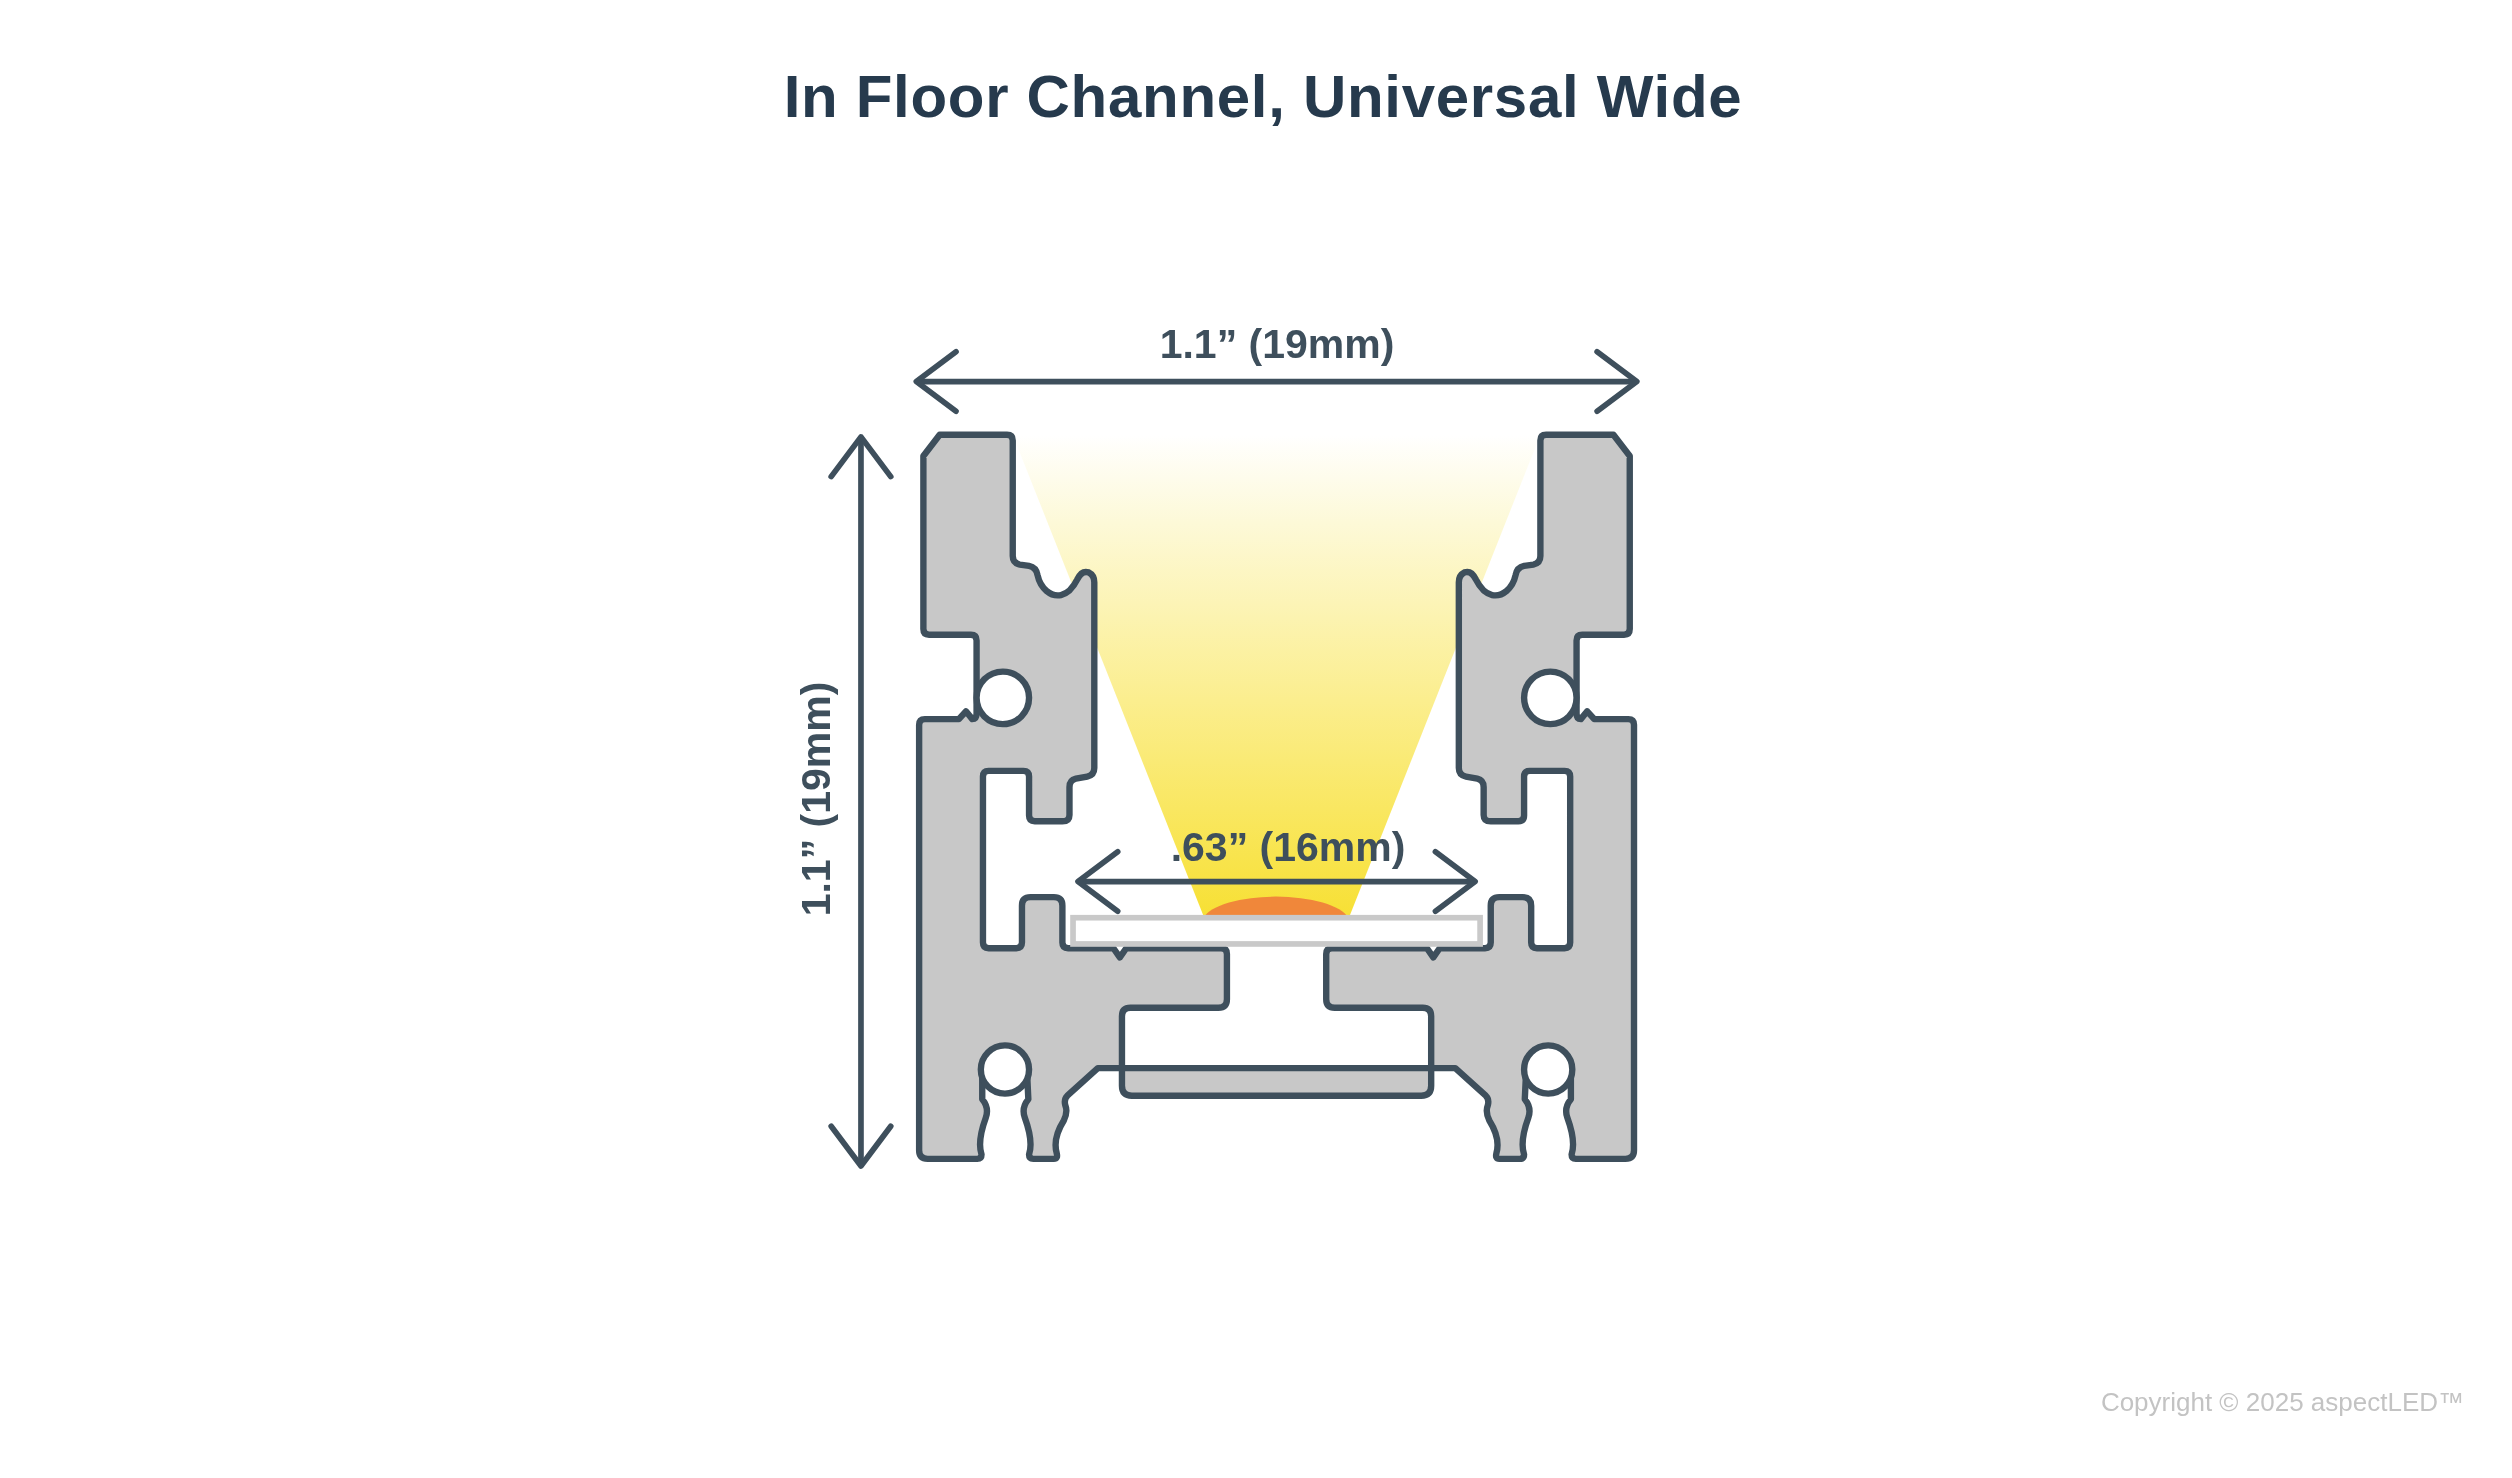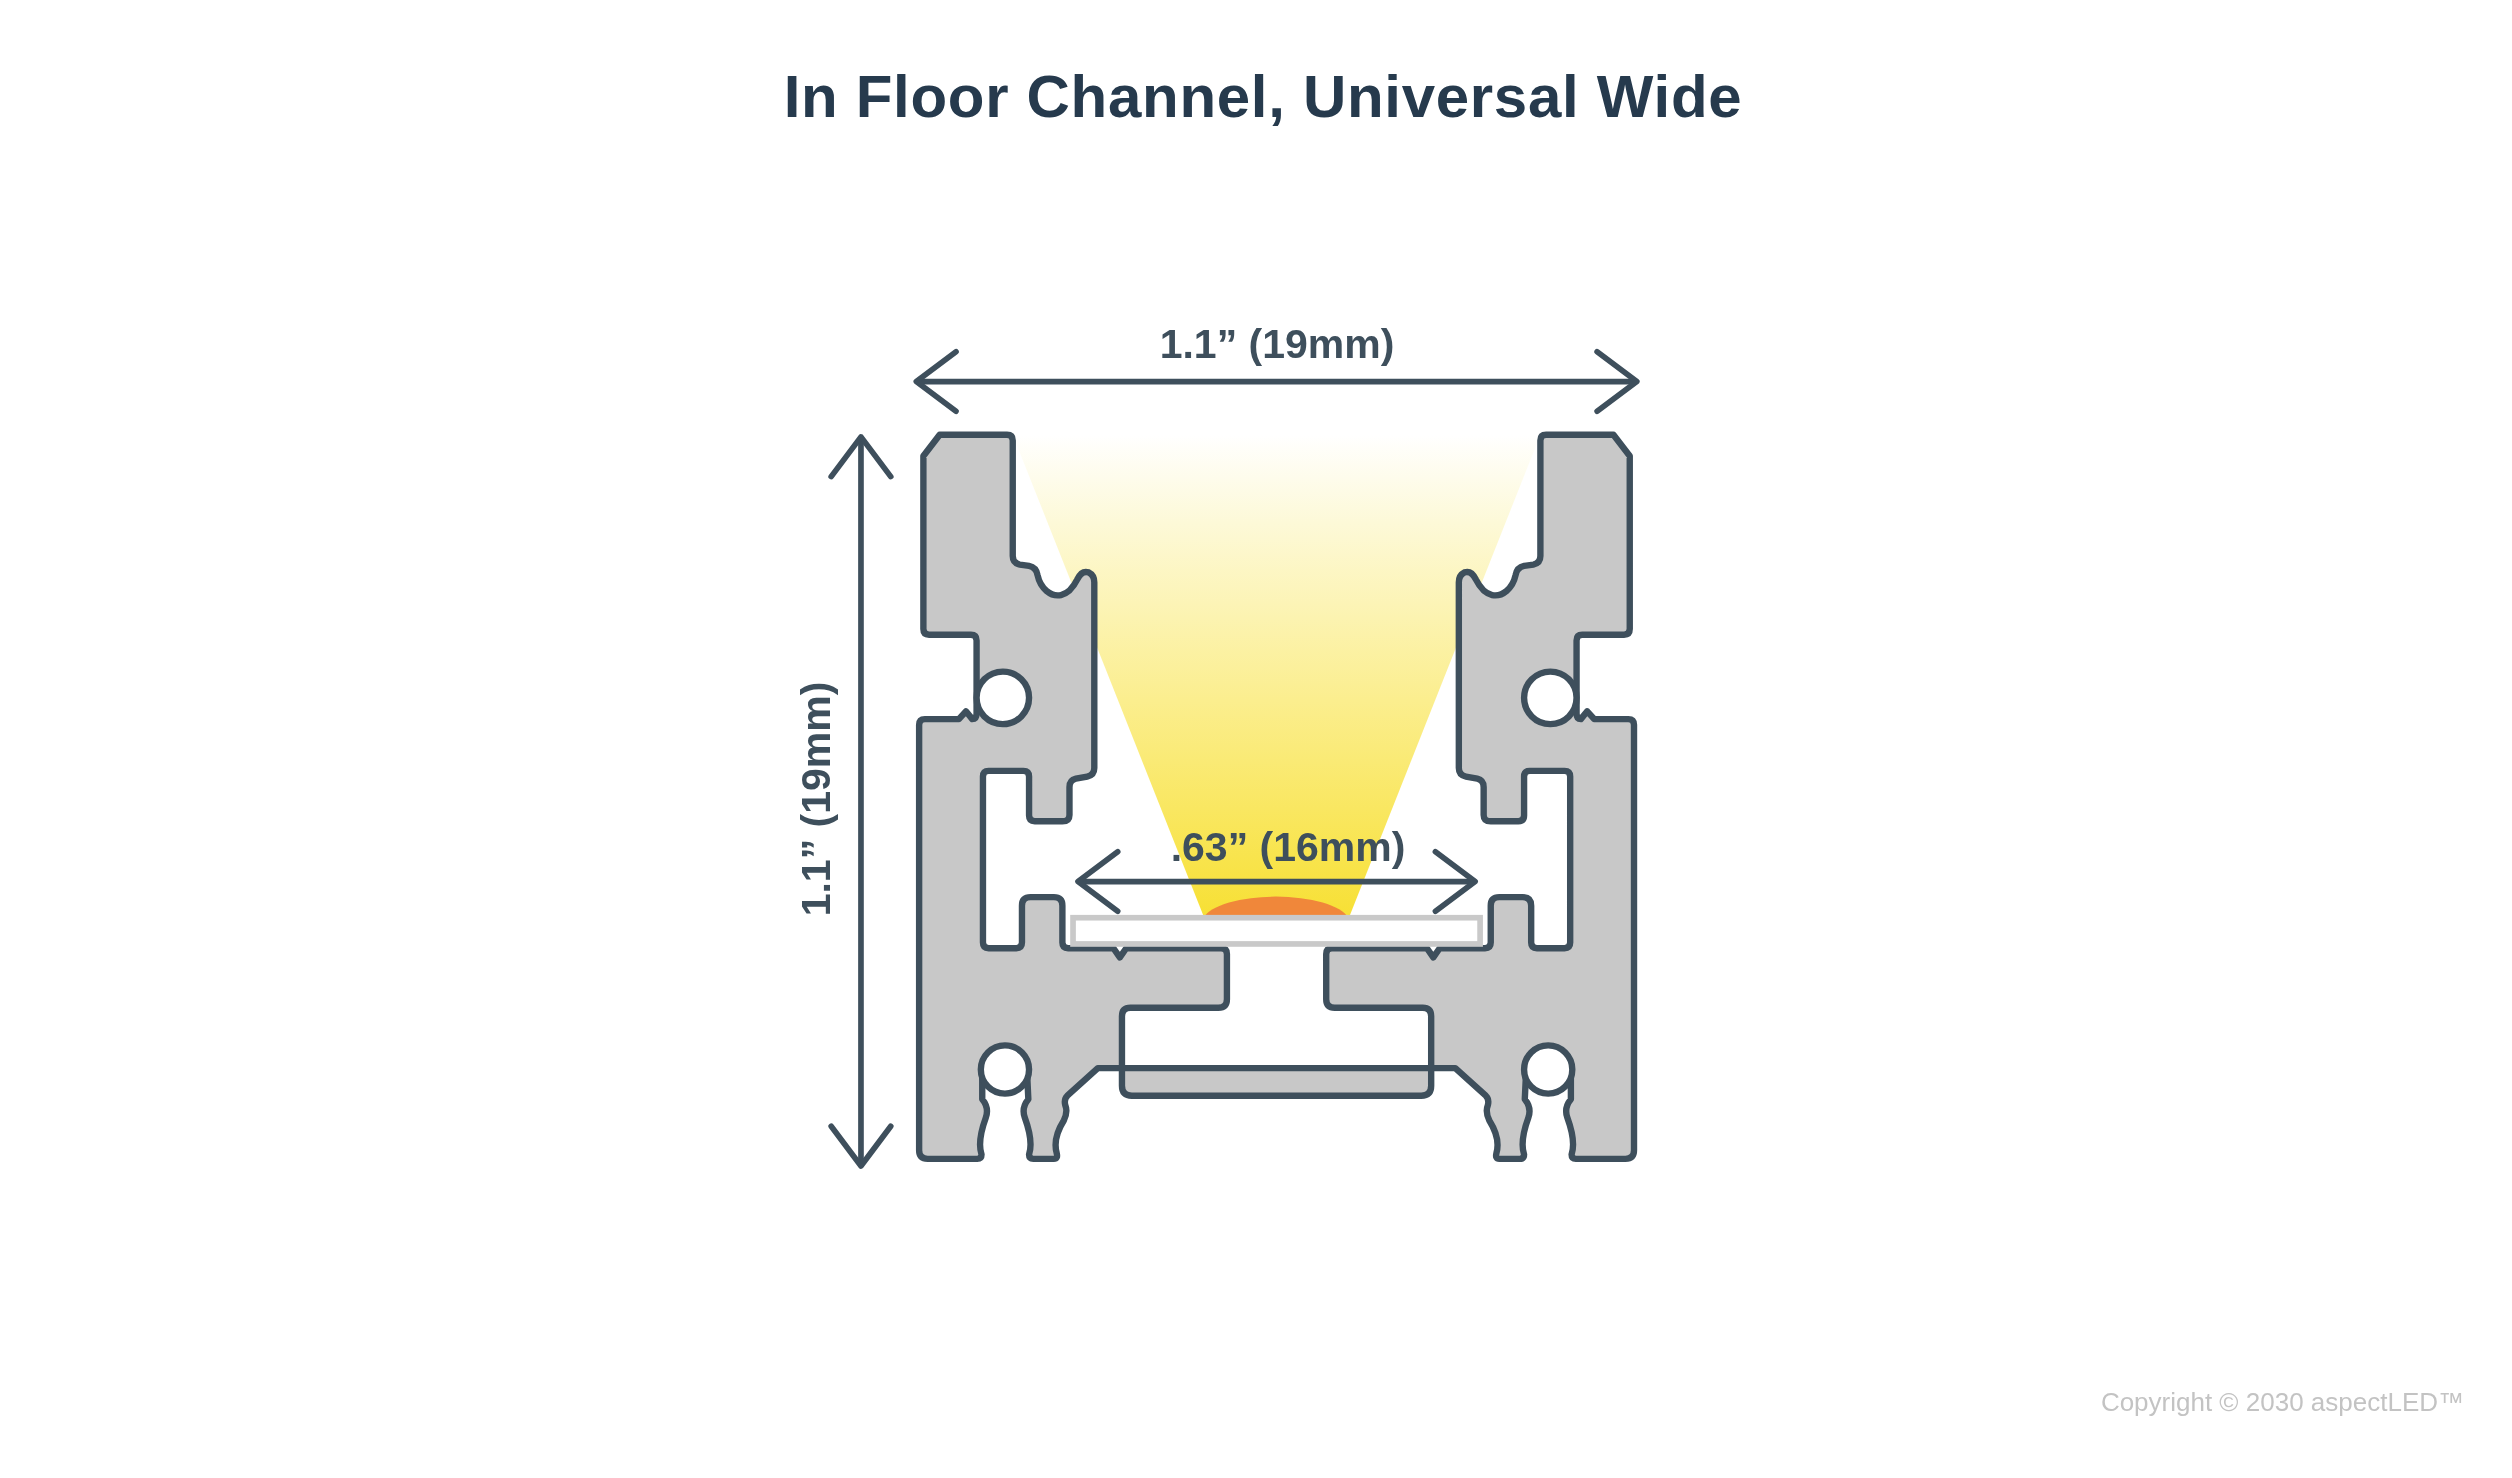--- a/index.html
+++ b/index.html
@@ -145,15 +145,15 @@
         <polyline points="1576,1201 1520,1243 1576,1285"></polyline>
         <polyline points="2024,1201 2080,1243 2024,1285"></polyline>
       </g>
     </g>
   </svg>
 
   <div class="dim-label dim-top">1.1” (19mm)</div>
   <div class="dim-label dim-side">1.1” (19mm)</div>
   <div class="dim-label dim-inner">.63” (16mm)</div>
 
-  <div class="copyright">Copyright © 2030 aspectLED™</div>
+  <div class="copyright">Copyright © 2025 aspectLED™</div>
 </div>
 
 
 </body></html>

